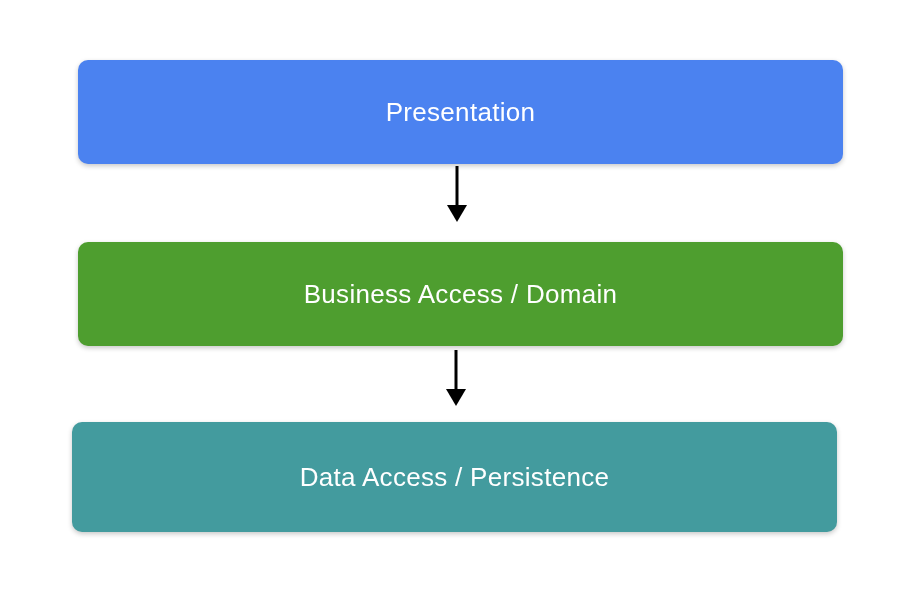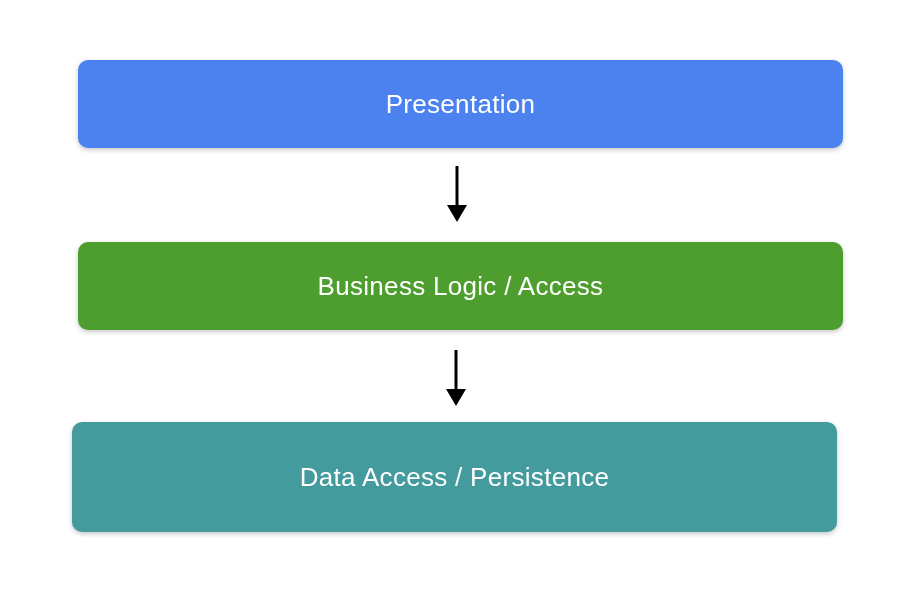--- a/index.html
+++ b/index.html
@@ -11,21 +11,21 @@
     position: relative;
     width: 916px;
     height: 606px;
     background: #ffffff;
     overflow: hidden;
     font-family: "Liberation Sans", "DejaVu Sans", sans-serif;
   }
   .layer-box {
     position: absolute;
     width: 765px;
-    height: 88px;
+    height: 104px;
     border-radius: 10px;
     display: flex;
     align-items: center;
     justify-content: center;
     box-shadow: 0 2px 5px rgba(0, 0, 0, 0.22);
   }
   .layer-label {
     color: #ffffff;
     font-size: 26px;
     font-weight: 400;
@@ -56,21 +56,21 @@
   <div class="connector connector-1" style="color: rgb(0, 0, 0);">
     <span>
       <svg width="24" height="58" viewBox="0 0 24 58">
         <line x1="12" y1="1" x2="12" y2="41" stroke="currentColor" stroke-width="3"></line>
         <polygon points="2,40 22,40 12,57" fill="currentColor"></polygon>
       </svg>
     </span>
   </div>
 
   <div class="layer-box box-business" style="background-color: rgb(78, 158, 47);">
-    <span class="layer-label">Business Logic / Access</span>
+    <span class="layer-label">Business Access / Domain</span>
   </div>
 
   <div class="connector connector-2" style="color: rgb(0, 0, 0);">
     <span>
       <svg width="24" height="58" viewBox="0 0 24 58">
         <line x1="12" y1="1" x2="12" y2="41" stroke="currentColor" stroke-width="3"></line>
         <polygon points="2,40 22,40 12,57" fill="currentColor"></polygon>
       </svg>
     </span>
   </div>

